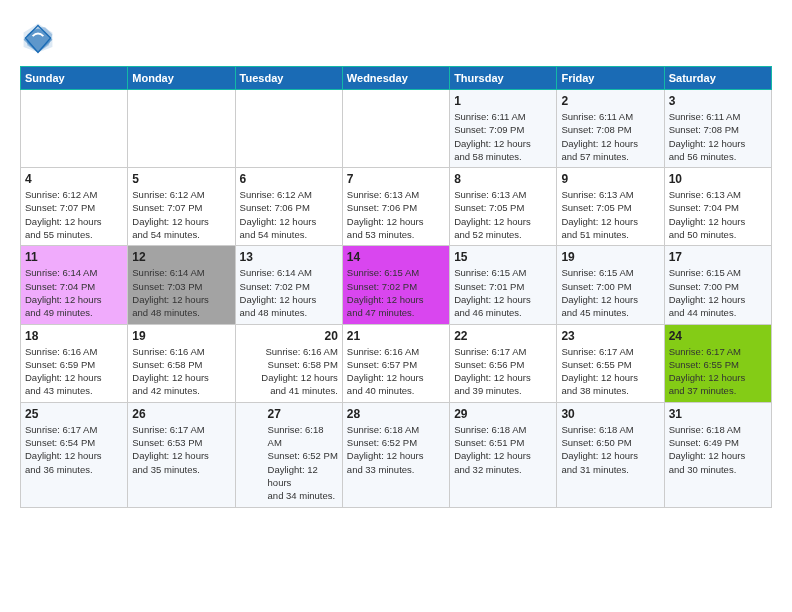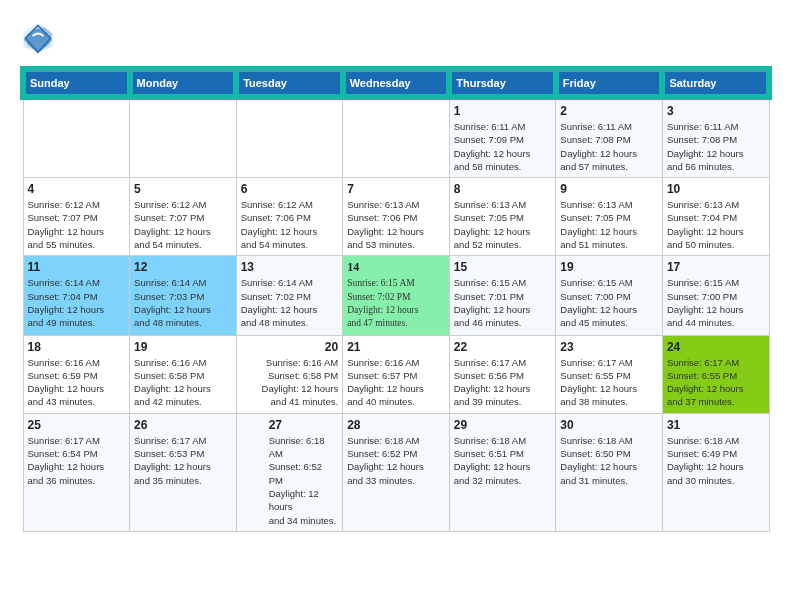--- a/index.html
+++ b/index.html
@@ -50,21 +50,21 @@
       width: 100%;
       border-collapse: collapse;
       font-size: 10.5px;
     }
     .calendar th {
       background: #1a6bb5;
       color: #fff;
       padding: 5px 4px;
       text-align: left;
       font-size: 11px;
-      border: 6px solid #14b8a6;
+      border: 1px solid #14b8a6;
     }
     .calendar td {
       vertical-align: top;
       padding: 4px 4px;
       border: 1px solid #ccc;
       width: calc(100% / 7);
       min-height: 70px;
       background: #fff;
     }
     .calendar tr:nth-child(odd) td {
@@ -166,33 +166,33 @@
         <td style="background: rgb(255, 255, 255);">
           <div class="day-num">9</div>
           <div class="day-info">Sunrise: 6:13 AM<br>Sunset: 7:05 PM<br>Daylight: 12 hours<br>and 51 minutes.</div>
         </td>
         <td style="background: rgb(255, 255, 255);">
           <div class="day-num">10</div>
           <div class="day-info">Sunrise: 6:13 AM<br>Sunset: 7:04 PM<br>Daylight: 12 hours<br>and 50 minutes.</div>
         </td>
       </tr>
       <tr>
-        <td style="background: #7dd3fc;">
+        <td style="background: #f0abfc;">
           <div class="day-num">11</div>
           <div class="day-info">Sunrise: 6:14 AM<br>Sunset: 7:04 PM<br>Daylight: 12 hours<br>and 49 minutes.</div>
         </td>
-        <td style="background: #7dd3fc;">
+        <td style="background: #a3a3a3;">
           <div class="day-num">12</div>
           <div class="day-info">Sunrise: 6:14 AM<br>Sunset: 7:03 PM<br>Daylight: 12 hours<br>and 48 minutes.</div>
         </td>
         <td style="background: rgb(245, 248, 252);">
           <div class="day-num">13</div>
           <div class="day-info">Sunrise: 6:14 AM<br>Sunset: 7:02 PM<br>Daylight: 12 hours<br>and 48 minutes.</div>
         </td>
-        <td style="background: #86efac; font-family: Liberation Serif, serif;">
+        <td style="background: #d946ef;">
           <div class="day-num">14</div>
           <div class="day-info">Sunrise: 6:15 AM<br>Sunset: 7:02 PM<br>Daylight: 12 hours<br>and 47 minutes.</div>
         </td>
         <td style="background: rgb(245, 248, 252);">
           <div class="day-num">15</div>
           <div class="day-info">Sunrise: 6:15 AM<br>Sunset: 7:01 PM<br>Daylight: 12 hours<br>and 46 minutes.</div>
         </td>
         <td style="background: rgb(245, 248, 252);">
           <div class="day-num">19</div>
           <div class="day-info">Sunrise: 6:15 AM<br>Sunset: 7:00 PM<br>Daylight: 12 hours<br>and 45 minutes.</div>

